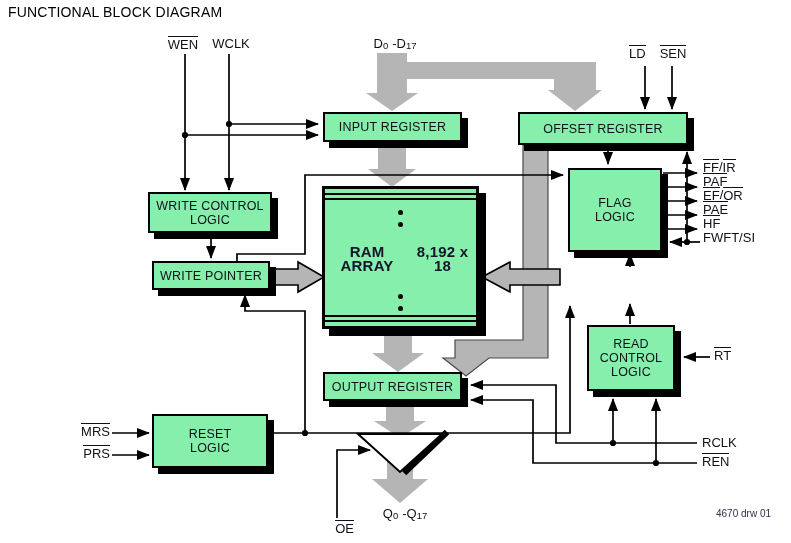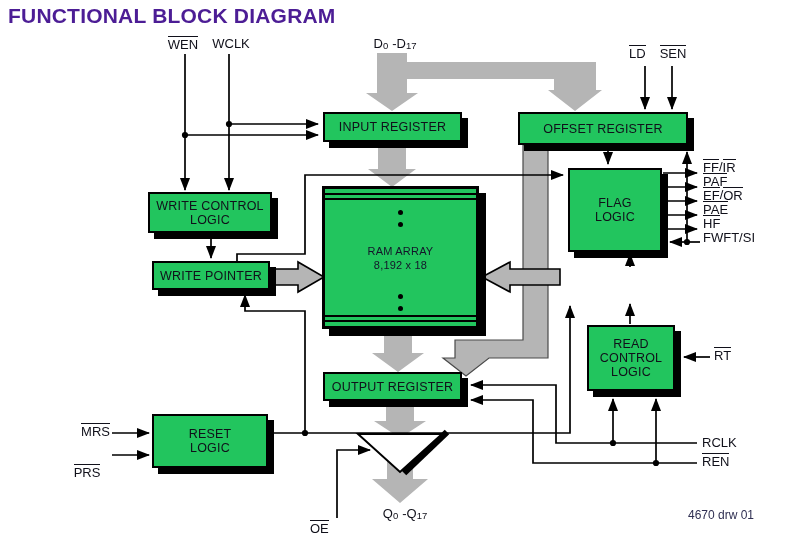--- a/index.html
+++ b/index.html
@@ -1,36 +1,36 @@
 <!DOCTYPE html>
 <html><head>
 <meta charset="utf-8">
 <style>
   html,body{margin:0;padding:0;background:#fff;}
   .stage{position:relative;width:791px;height:543px;background:#fff;overflow:hidden;
          font-family:"Liberation Sans",sans-serif;}
   .stage svg{position:absolute;left:0;top:0;}
-  .title{position:absolute;left:8px;top:4px;font-size:21px;font-weight:700;color:#4c1d95;
+  .title{position:absolute;left:8px;top:4px;font-size:14px;font-weight:400;color:#000000;
          letter-spacing:.2px;}
-  .box{position:absolute;background:#22c55e;border:2px solid #000;box-shadow:6px 6px 0 #000;
+  .box{position:absolute;background:#86efac;border:2px solid #000;box-shadow:6px 6px 0 #000;
        display:flex;align-items:center;justify-content:center;text-align:center;
        font-size:12.5px;color:#10101a;letter-spacing:.2px;box-sizing:border-box;}
   .multi{flex-direction:column;line-height:14px;}
   .ram{border-width:3px;box-shadow:7px 7px 0 #000;}
   .rline{position:absolute;left:0;right:0;height:2px;background:#000;}
   .rdot{position:absolute;left:50%;margin-left:-3px;width:5px;height:5px;border-radius:50%;
         background:#000;}
-  .ramtext{position:absolute;left:0;right:0;top:56px;display:flex;flex-direction:column;
-           font-size:11px;font-weight:400;line-height:13.5px;color:#14142a;}
+  .ramtext{position:absolute;left:0;right:0;top:56px;display:flex;flex-direction:row;
+           font-size:15px;font-weight:700;line-height:13.5px;color:#14142a;}
   .lab{position:absolute;display:flex;font-size:13px;color:#10101a;line-height:15px;
        white-space:pre;}
   .ov{border-top:1.6px solid #10101a;display:inline-block;padding-top:1px;line-height:13px;}
   .sub{font-size:9.5px;align-self:flex-end;line-height:11px;}
   .gap{margin-left:4px;}
-  .note{position:absolute;font-size:12px;color:#2f2f52;}
+  .note{position:absolute;font-size:10px;color:#2f2f52;margin-left:28px;}
 </style>
 </head>
 <body>
 
 <div class="stage">
 
 <svg width="791" height="543" viewBox="0 0 791 543">
   <defs>
     <marker id="ah" markerUnits="userSpaceOnUse" markerWidth="13" markerHeight="10" refX="12" refY="5" orient="auto">
       <path d="M0,0 L13,5 L0,10 Z" fill="#000"></path>
@@ -182,25 +182,25 @@
 <div class="lab" style="left:702px;top:435px">
   <span>RCLK</span>
 </div>
 <div class="lab" style="left:702px;top:453px">
   <span class="ov">REN</span>
 </div>
 
 <div class="lab" style="left:64px;top:423px;width:46px;justify-content:flex-end">
   <span class="ov">MRS</span>
 </div>
-<div class="lab" style="left:64px;top:464px;width:46px;justify-content:center">
+<div class="lab" style="left:64px;top:445px;width:46px;justify-content:flex-end">
   <span class="ov">PRS</span>
 </div>
 
-<div class="lab" style="left:310px;top:520px;width:34px;justify-content:flex-start">
+<div class="lab" style="left:320px;top:520px;width:34px;justify-content:flex-end">
   <span class="ov">OE</span>
 </div>
 <div class="lab" style="left:366px;top:506px;width:78px;justify-content:center">
   <span>Q</span><span class="sub">0</span><span class="gap">-Q</span><span class="sub">17</span>
 </div>
 
 <div class="note" style="left:688px;top:508px">4670 drw 01</div>
 
 </div>
 

